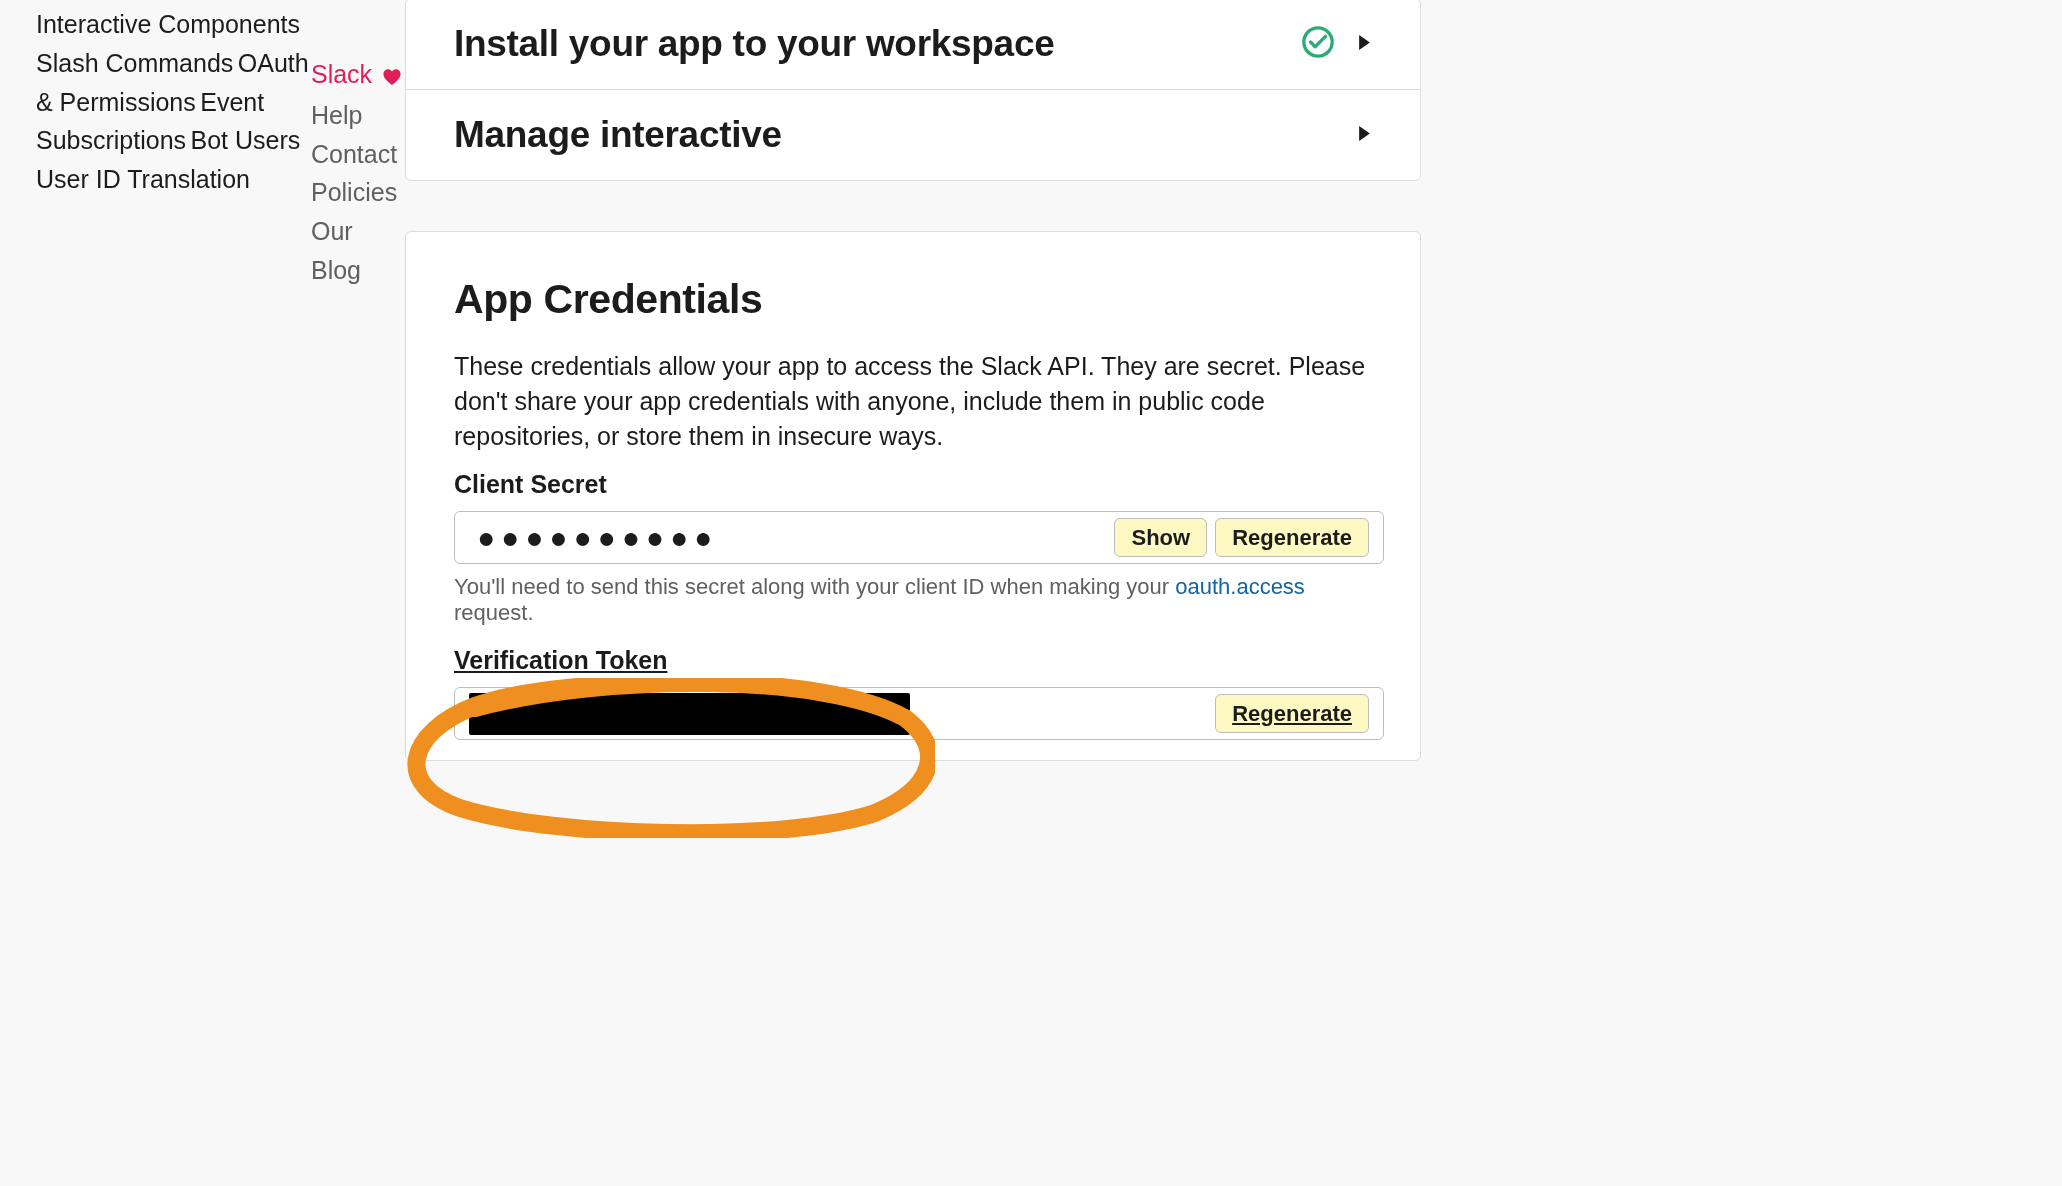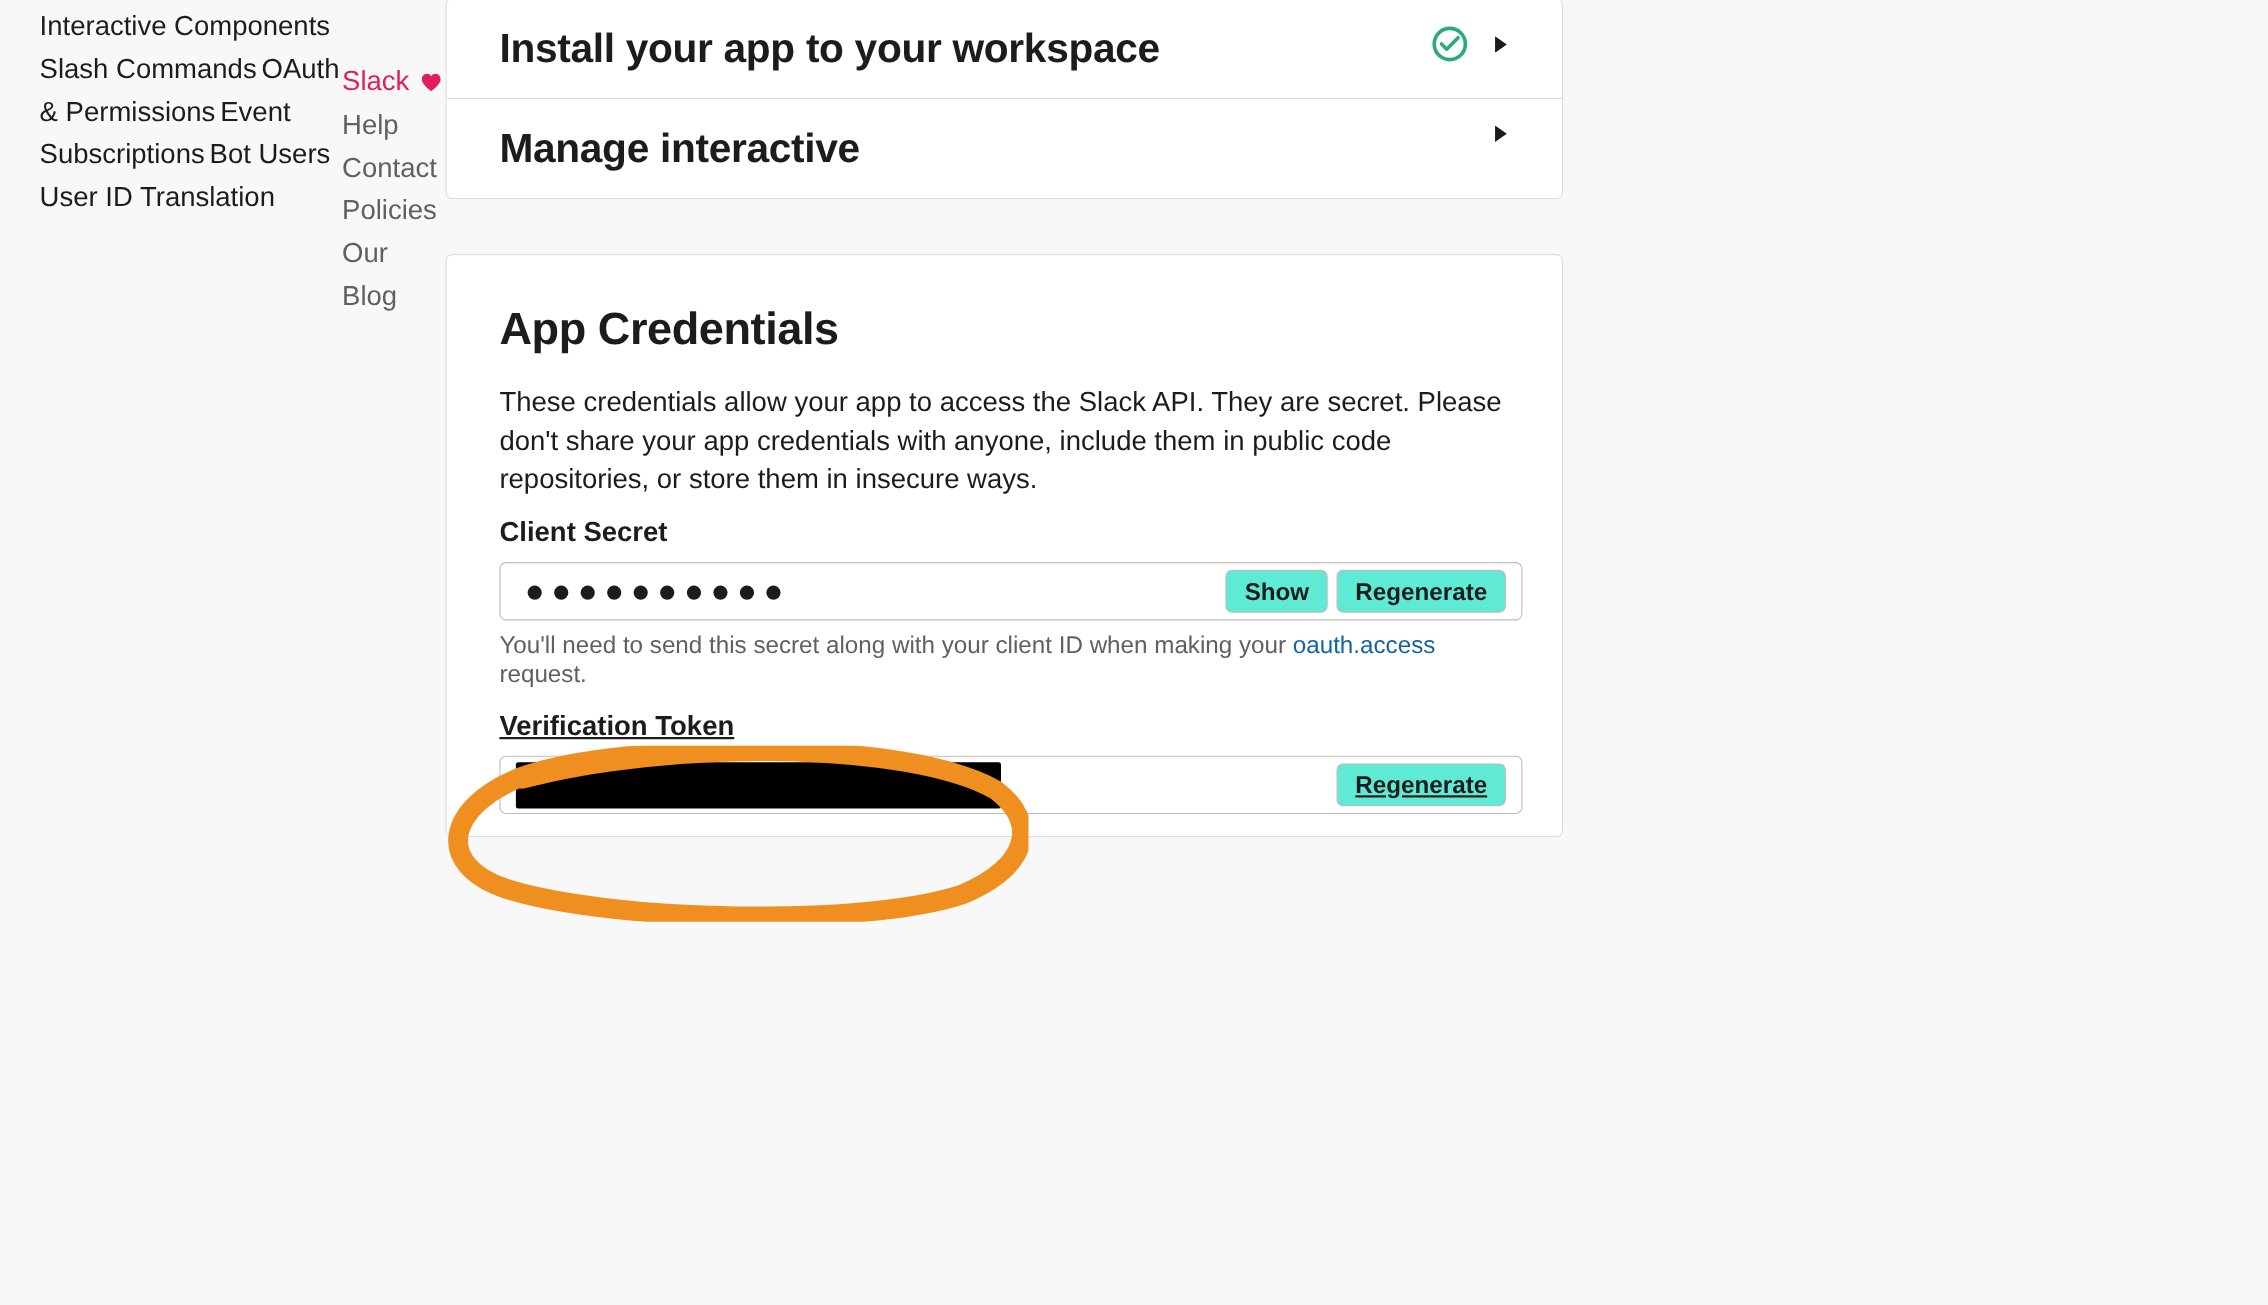--- a/index.html
+++ b/index.html
@@ -49,21 +49,21 @@
   .card {
     background: #ffffff;
     border: 1px solid #dddddd;
     border-radius: 6px;
     width: 1016px;
     margin-bottom: 50px;
   }
   .card-section {
     padding: 24px 48px 24px 48px;
     display: flex;
-    align-items: flex-start;
+    align-items: center;
     justify-content: space-between;
     border-top: 1px solid #dddddd;
     gap: 43px;
   }
   .card .card-section:first-child { border-top: none; }
   .card-section h2 {
     font-size: 37px;
     font-weight: 900;
     letter-spacing: -0.3px;
   }
@@ -116,21 +116,21 @@
     color: #1d1c1d;
     flex: 1;
     padding-left: 8px;
   }
   .field-actions { display: flex; gap: 8px; }
   .btn {
     height: 39px;
     padding: 0 16px;
     border: 1px solid #bdbdbd;
     border-radius: 6px;
-    background: #5eead4;
+    background: #fef9c3;
     color: #1d1c1d;
     font-size: 22px;
     font-weight: 600;
     cursor: pointer;
   }
   .hint {
     font-size: 22px;
     color: #616061;
     margin-top: 10px;
   }

